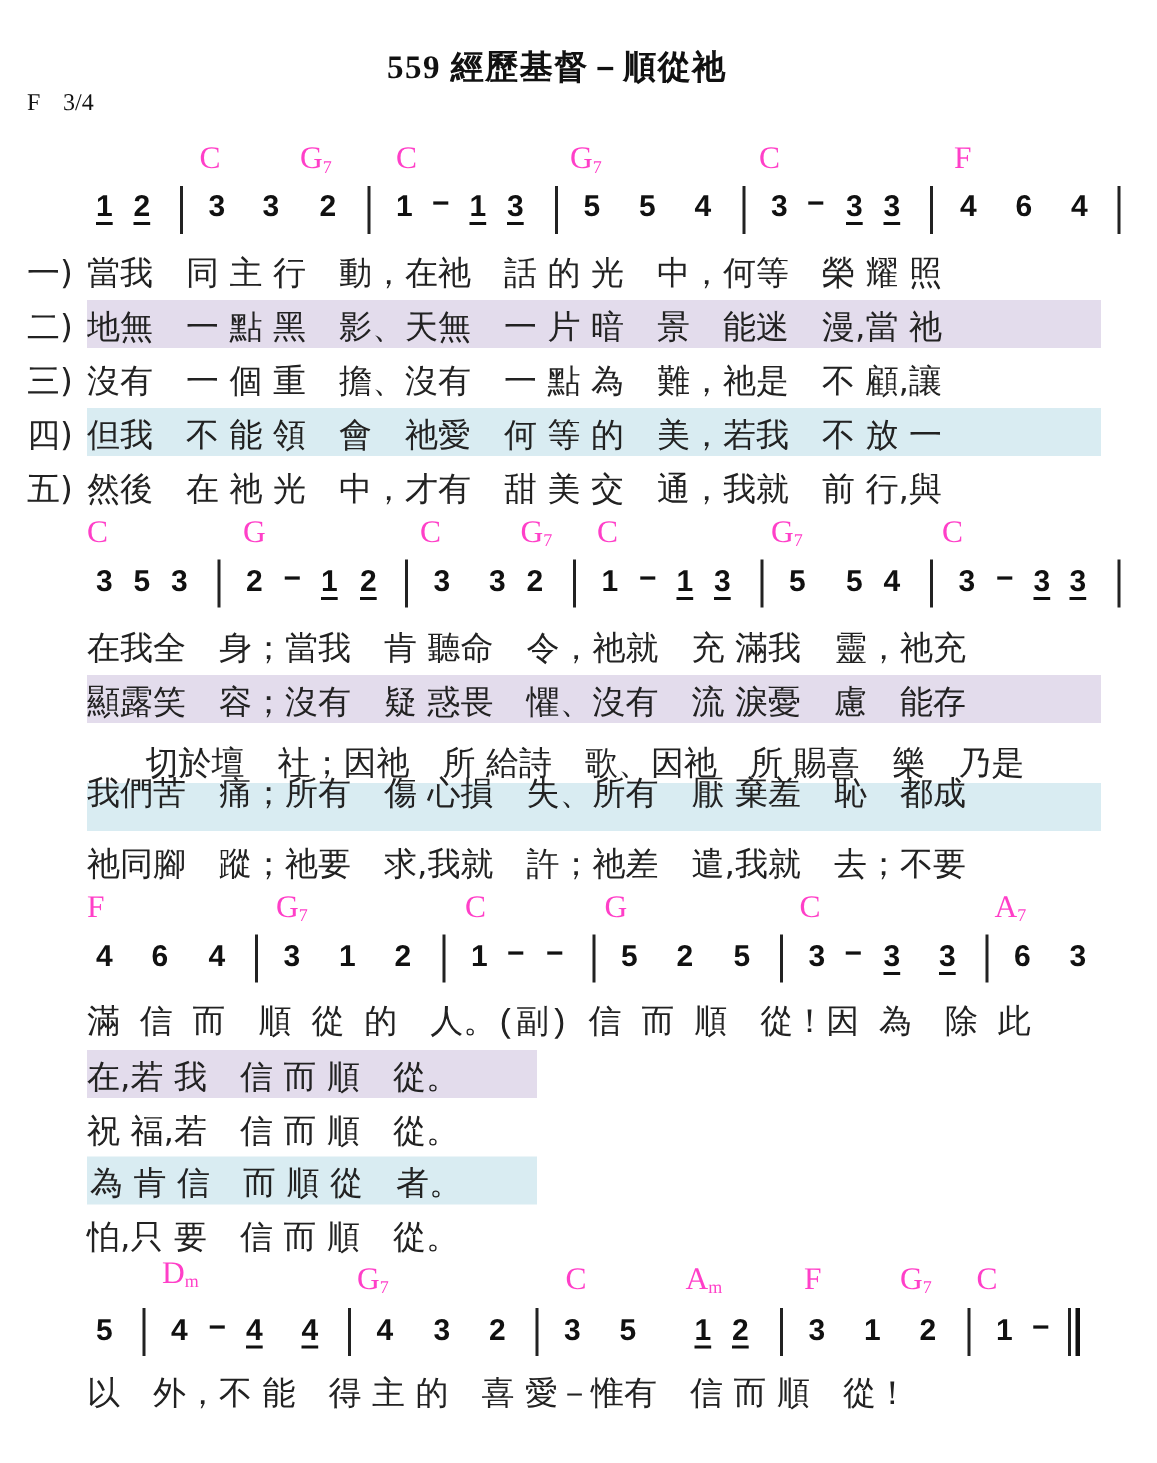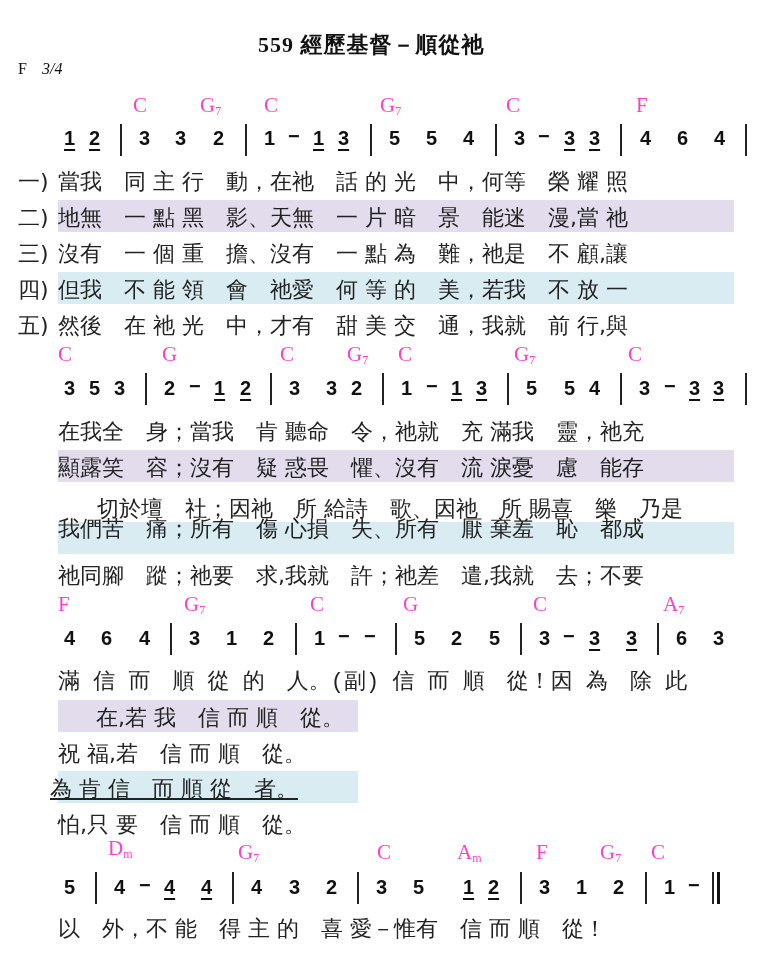--- a/index.html
+++ b/index.html
@@ -19,21 +19,21 @@
     .lyric { font-family: "DejaVu Sans", sans-serif; font-size: 22px; color: #222; letter-spacing: 0px; }
     .band { position: absolute; height: 32px; }
     .band-purple { background: #e3dcec; }
     .band-blue { background: #d9ecf2; }
   </style>
 </head>
 <body>
 
 <div class="abs title" style="left:258px; top:30px;">559  經歷基督－順從祂</div>
 <div class="abs key" style="left:18px; top:60px;">F</div>
-<div class="abs key" style="left:42px; top:60px;font-style:italic;">3/4</div>
+<div class="abs key" style="left:42px; top:60px;">3/4</div>
 
 <div>
 
   <div class="abs chord" style="left:133px; top:93px;"><span>C</span><sub></sub></div>
   <div class="abs chord" style="left:200px; top:93px;"><span>G</span><sub>7</sub></div>
   <div class="abs chord" style="left:264px; top:93px;"><span>C</span><sub></sub></div>
   <div class="abs chord" style="left:380px; top:93px;"><span>G</span><sub>7</sub></div>
   <div class="abs chord" style="left:506px; top:93px;"><span>C</span><sub></sub></div>
   <div class="abs chord" style="left:636px; top:93px;"><span>F</span><sub></sub></div>
 
@@ -165,23 +165,23 @@
     <div class="bar" style="left:657px; top:623px;"></div>
     <span class="abs note" style="left:676px; top:627px;">6</span>
     <span class="abs note" style="left:713px; top:627px;">3</span>
   </div>
 
   <div class="band band-purple" style="left:58px; top:700px; width:300px;"></div>
   <div class="band band-blue" style="left:58px; top:771px; width:300px;"></div>
 
   <div>
     <span class="abs lyric" style="left:58px; top:666px;font-family:Liberation Mono, monospace;">滿 信 而　順 從 的　人。(副) 信 而 順　從！因 為　除 此</span>
-    <span class="abs lyric" style="left:58px; top:703px;margin-left:38px;">在,若 我　信 而 順　從。</span>
+    <span class="abs lyric" style="left:58px; top:703px;">在,若 我　信 而 順　從。</span>
     <span class="abs lyric" style="left:58px; top:739px;">祝 福,若　信 而 順　從。</span>
-    <span class="abs lyric" style="left:50px; top:774px;text-decoration:underline;">為 肯 信　而 順 從　者。</span>
+    <span class="abs lyric" style="left:60px; top:774px;">為 肯 信　而 順 從　者。</span>
     <span class="abs lyric" style="left:58px; top:810px;">怕,只 要　信 而 順　從。</span>
   </div>
 </div>
 
 <div>
   <div class="abs chord" style="left:108px; top:836px;"><span>D</span><sub>m</sub></div>
   <div class="abs chord" style="left:238px; top:840px;"><span>G</span><sub>7</sub></div>
   <div class="abs chord" style="left:377px; top:840px;"><span>C</span><sub></sub></div>
   <div class="abs chord" style="left:457px; top:840px;"><span>A</span><sub>m</sub></div>
   <div class="abs chord" style="left:536px; top:840px;"><span>F</span><sub></sub></div>

